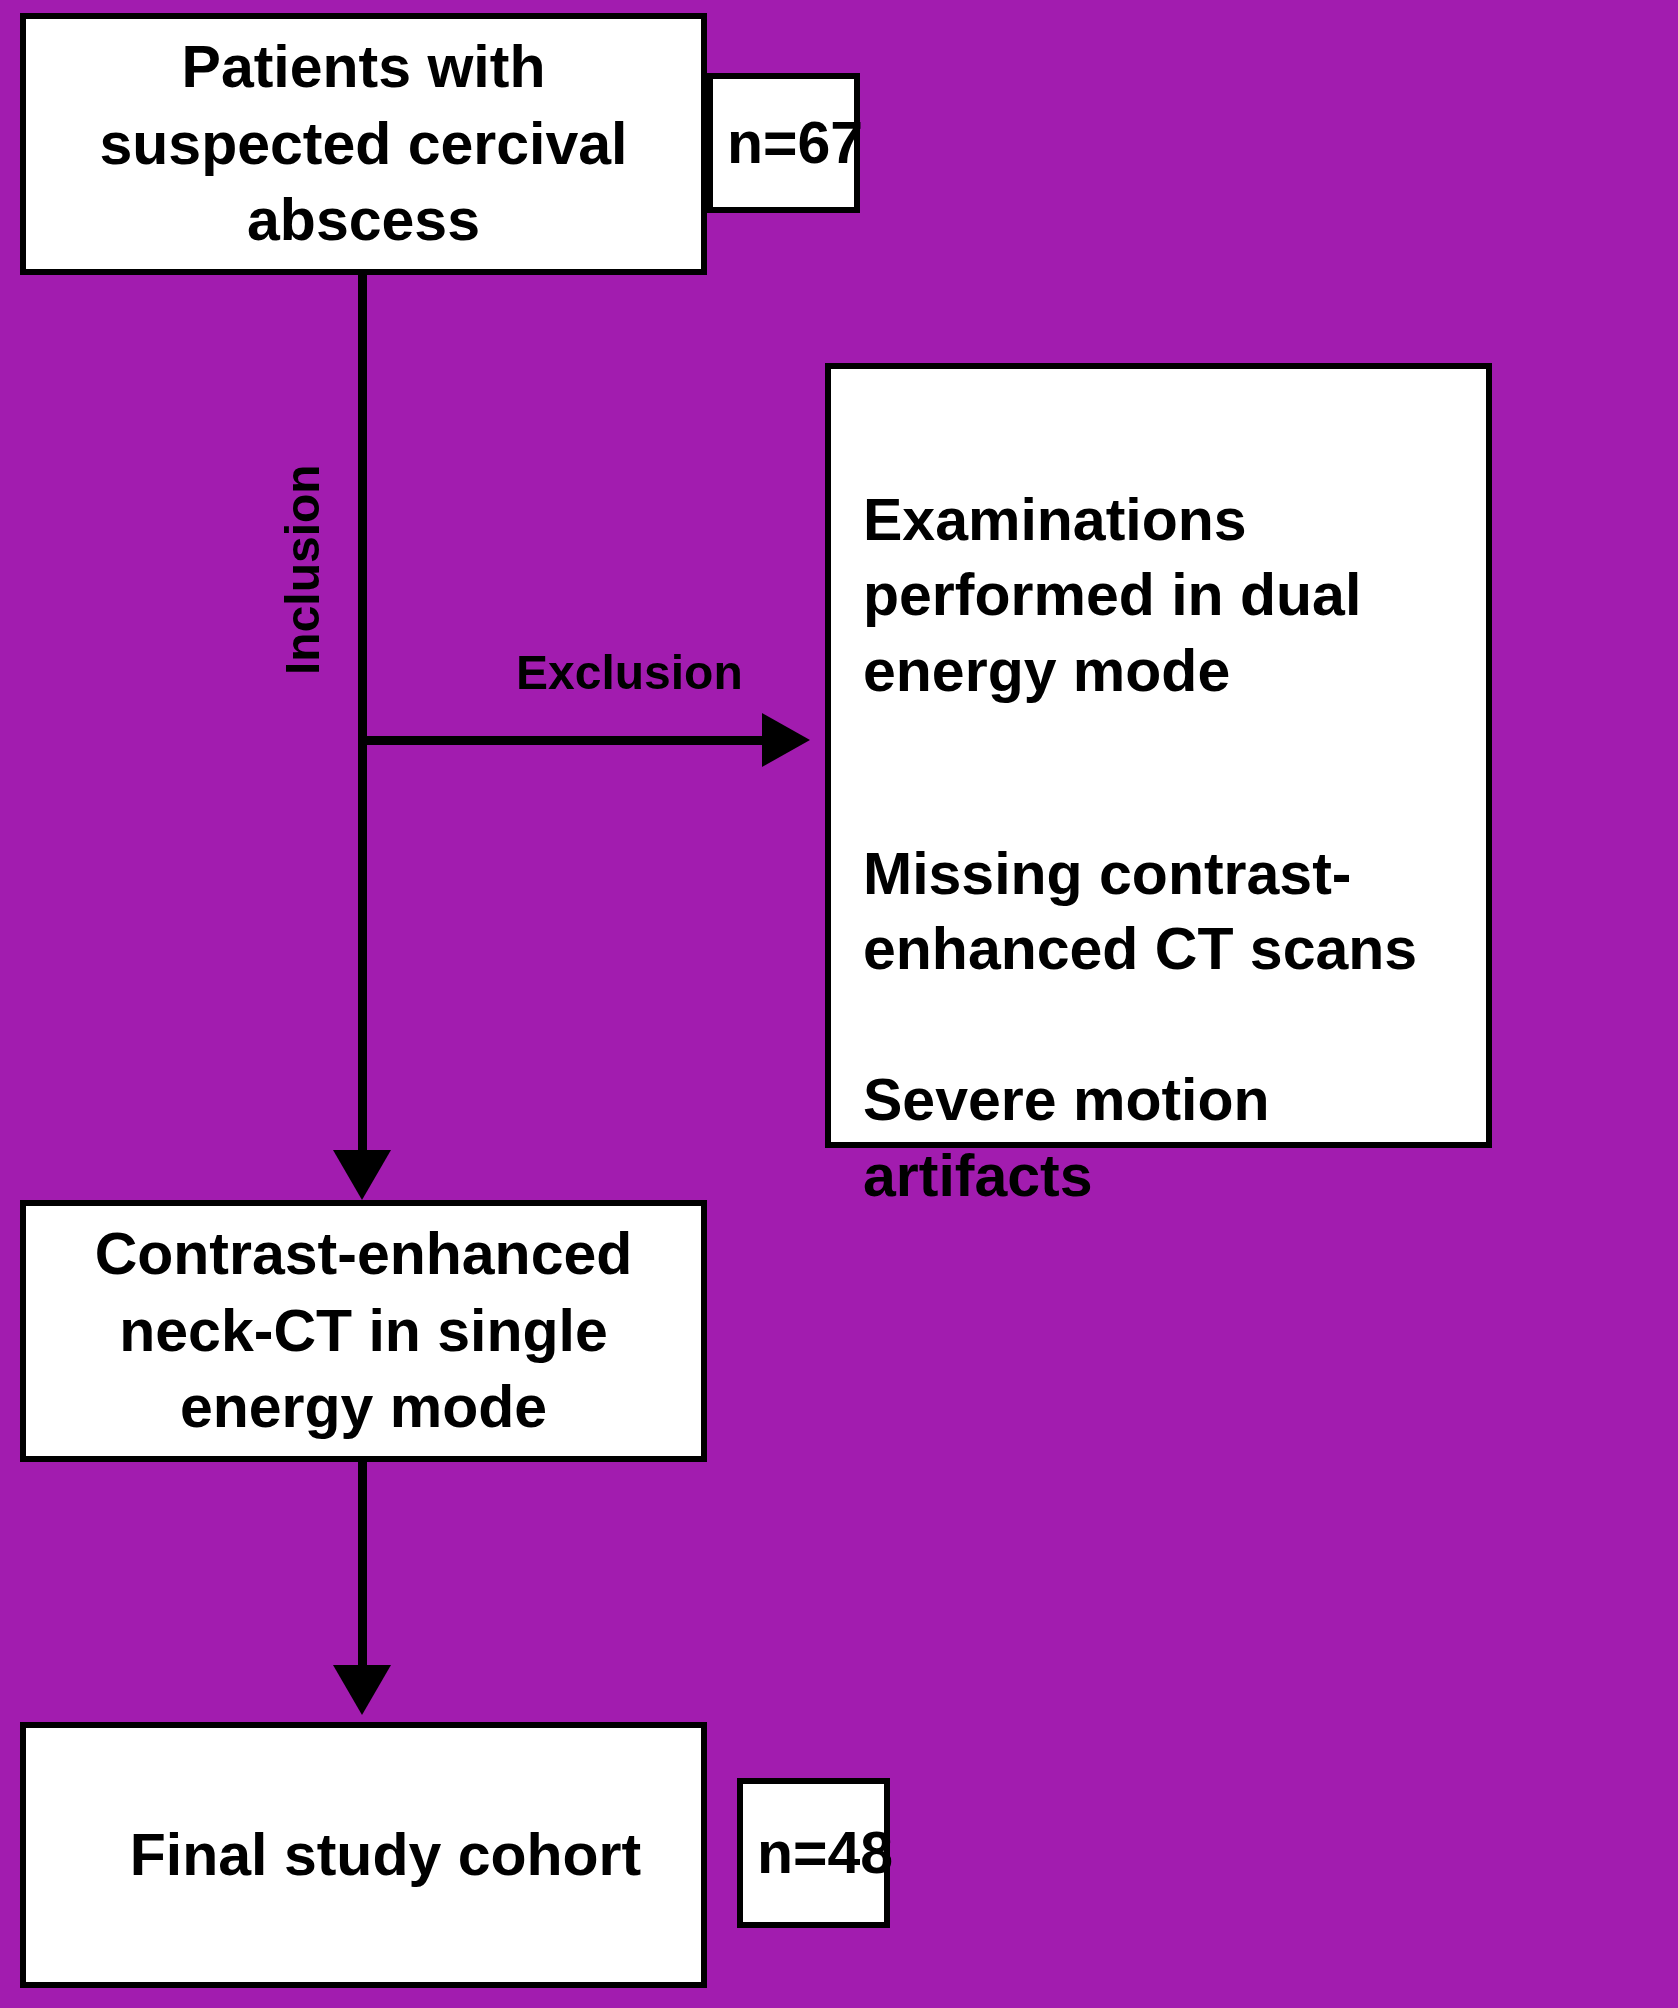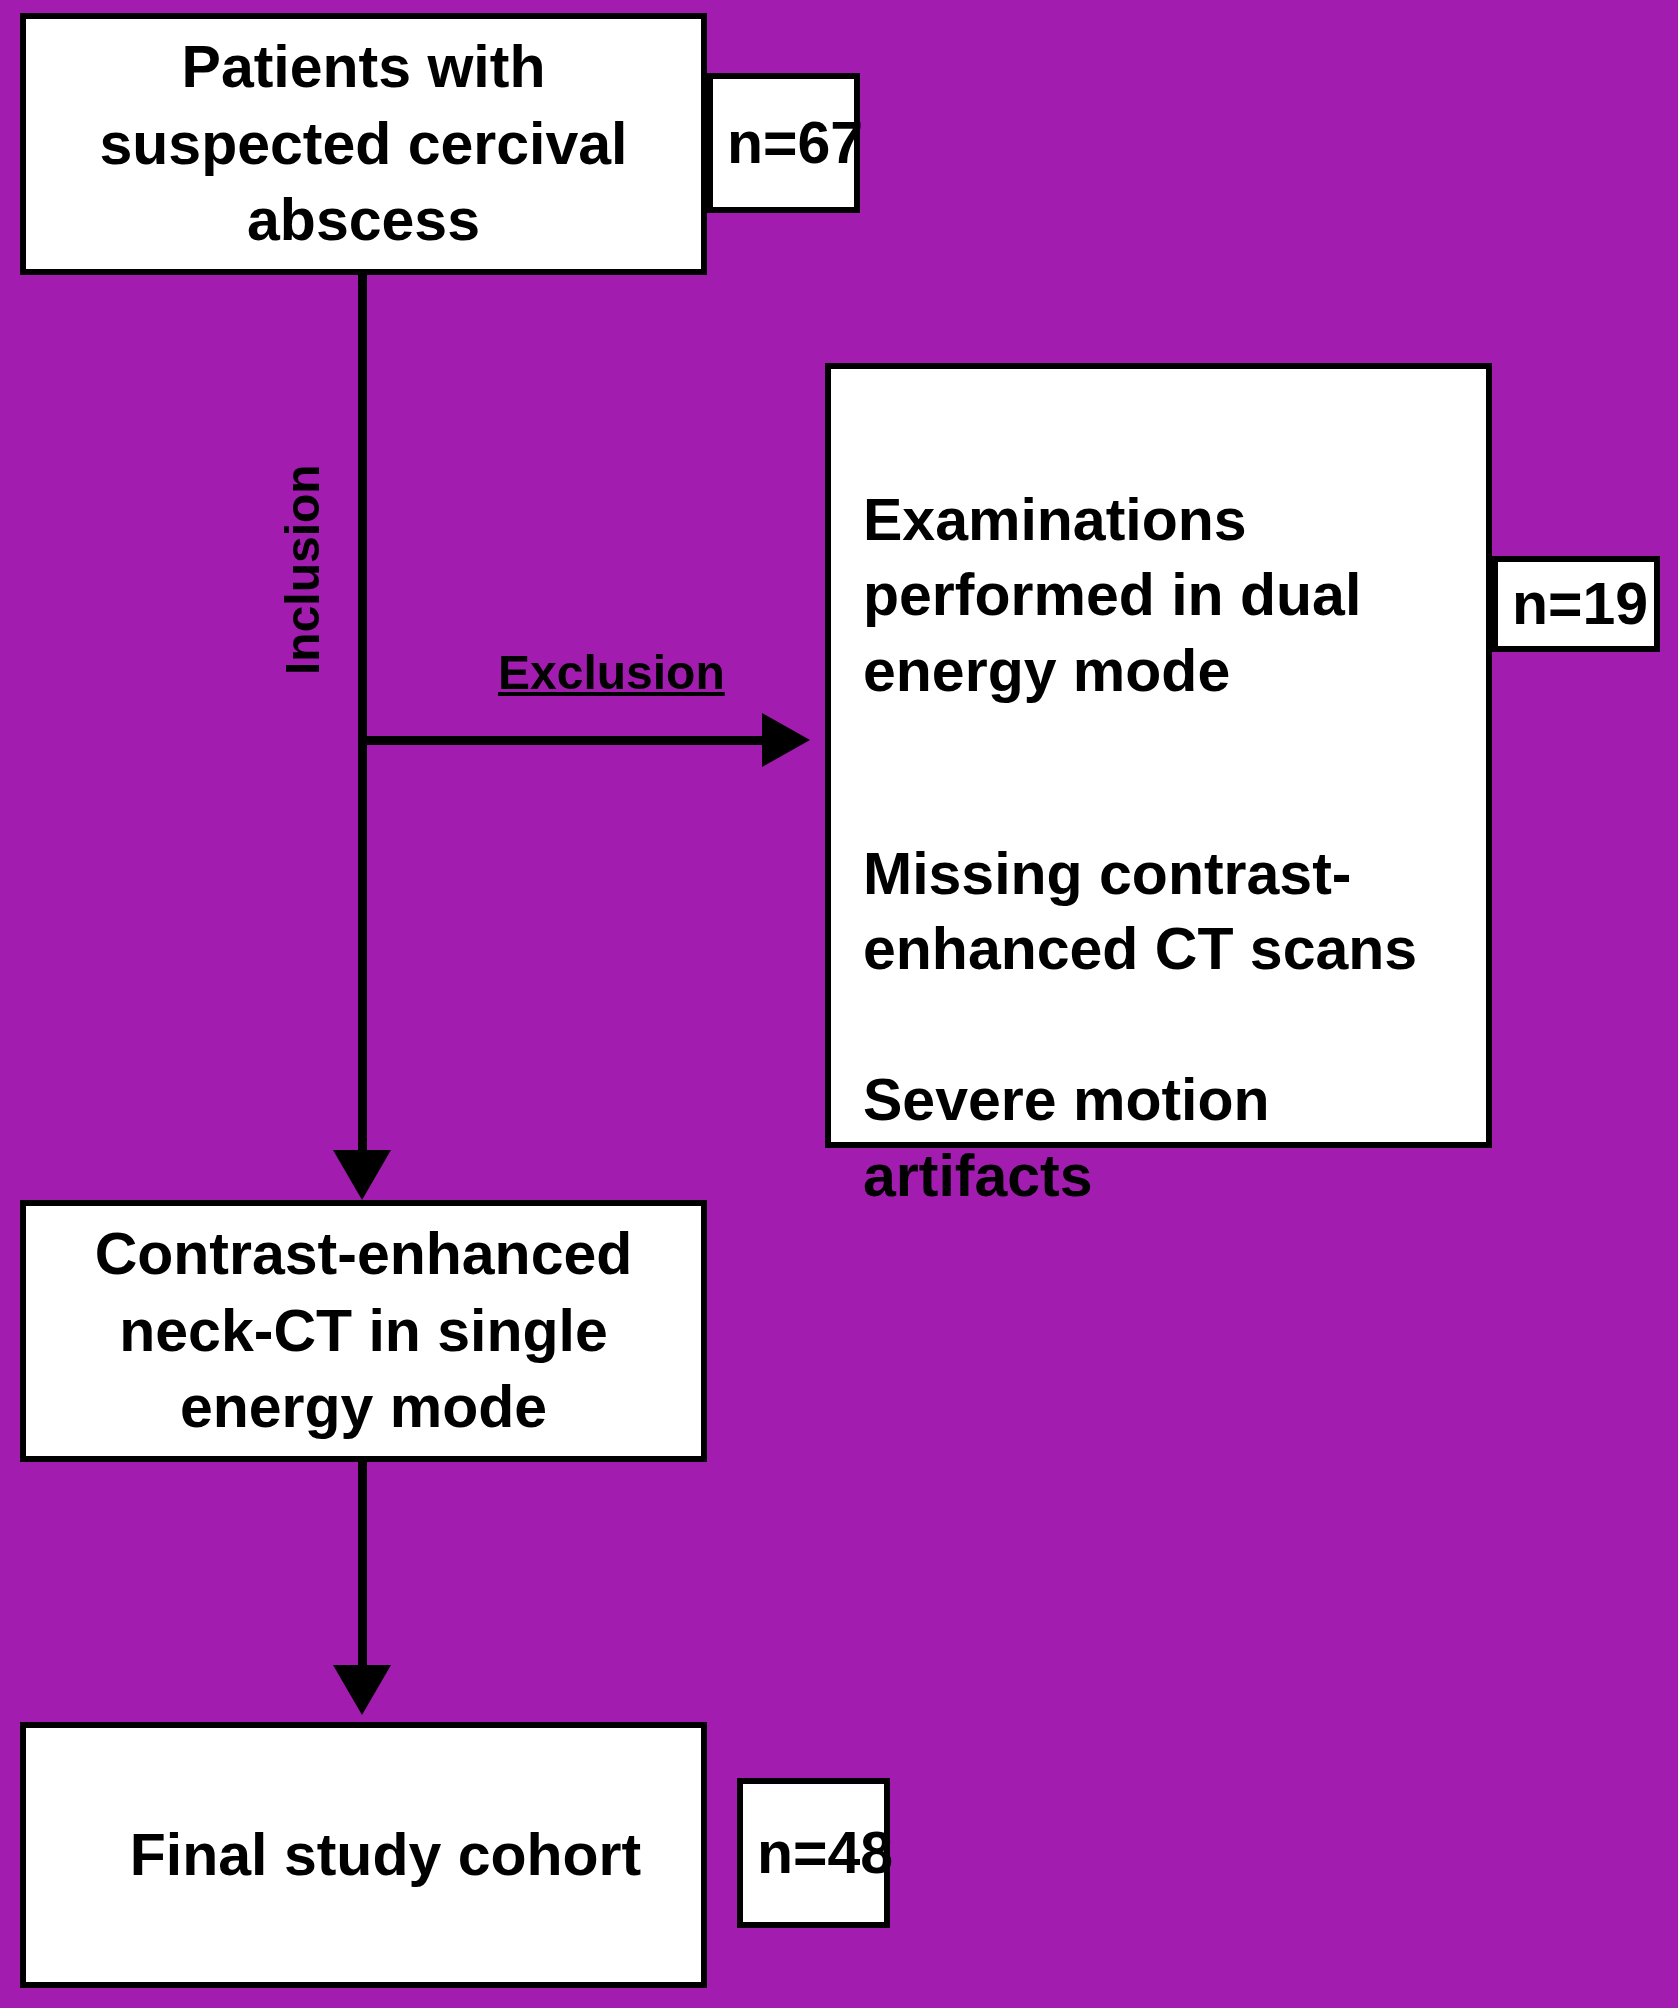--- a/index.html
+++ b/index.html
@@ -103,35 +103,32 @@
   </div>
 
   <div class="vline" style="left:358px; top:275px; height:885px;"></div>
   <div class="arrow-down" style="left:333px; top:1150px;"></div>
 
   <div class="label label-vertical" style="left:330px; top:620px;">Inclusion</div>
 
   <div class="hline" style="left:358px; top:736px; width:410px;"></div>
   <div class="arrow-right" style="left:762px; top:713px;"></div>
 
-  <div class="label" style="left:498px; top:645px;text-decoration:underline;">Exclusion</div>
+  <div class="label" style="left:516px; top:645px;">Exclusion</div>
 
   <div class="box box-exclusion" style="left:825px; top:363px; width:667px; height:785px;padding-left:32px;">
     <p class="excl-item">Examinations
 performed in dual
 energy mode</p>
     <p class="excl-item last">Missing contrast-
 enhanced CT scans</p>
     <p class="excl-item">Severe motion
 artifacts</p>
   </div>
 
-  <div class="box box-count" style="left:1492px; top:556px; width:168px; height:96px;">
-    <span>n=19</span>
-  </div>
 
   <div class="box box-main" style="left:20px; top:1200px; width:687px; height:262px;">
     <span>Contrast-enhanced
 neck-CT in single
 energy mode</span>
   </div>
 
   <div class="vline" style="left:358px; top:1462px; height:210px;"></div>
   <div class="arrow-down" style="left:333px; top:1665px;"></div>
 

